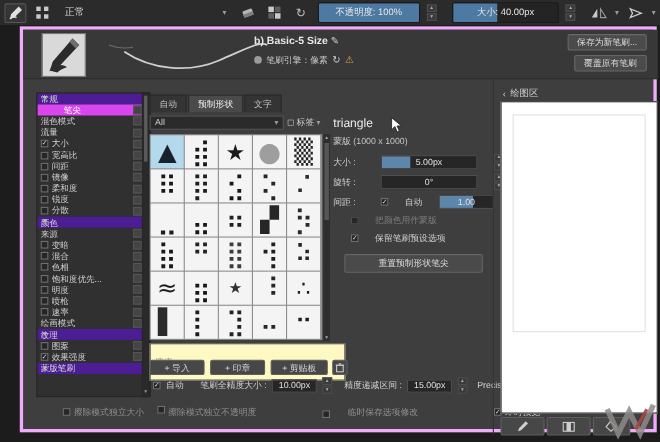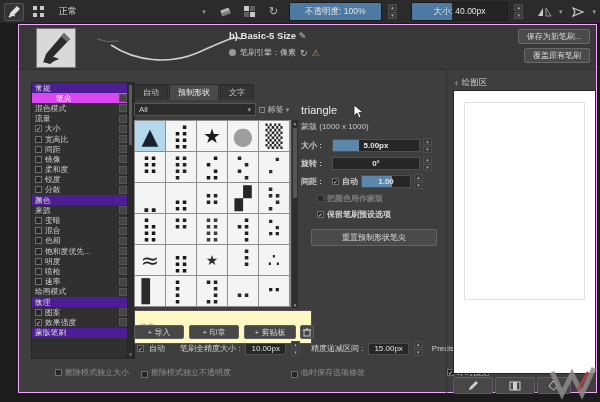--- a/index.html
+++ b/index.html
@@ -15,21 +15,21 @@
   #blend-combo{width:148px;height:18px;display:flex;align-items:center;justify-content:space-between;
                padding:0 5px;color:#d8d8d8;font-size:9px;}
   .caret{color:#9a9a9a;font-size:7px;}
   .tslider{position:relative;height:17px;background:#242424;border:1px solid #1a1a1a;border-radius:2px;
            overflow:hidden;display:flex;align-items:center;justify-content:center;font-size:8.5px;color:#e6e6e6;}
   .tslider .fill{position:absolute;left:0;top:0;bottom:0;background:#4d7aa3;}
   .tslider span{position:relative;z-index:1;}
   .spin{display:flex;flex-direction:column;justify-content:center;width:9px;height:17px;gap:1px;}
   .spin i{font-style:normal;font-size:5px;line-height:5px;color:#aaa;text-align:center;background:#3a3a3a;border:1px solid #4d4d4d;}
   
-  #dialog{left:18px;top:24px;width:579px;height:369px;background:#3e3e3e;border:1px solid #f0abfc;box-sizing:border-box;}
+  #dialog{left:18px;top:24px;width:579px;height:369px;background:#3e3e3e;border:3px solid #f0abfc;box-sizing:border-box;}
   #preview-bar{left:0;top:0;width:577px;height:44px;background:#383838;border-bottom:1px solid #2e2e2e;}
   #preset-icon{left:17px;top:3px;width:38px;height:38px;background:#d9d9d9;border:1px solid #777;}
   #stroke-area{left:58px;top:2px;width:168px;height:40px;}
   #preset-title{left:210px;top:5px;font-size:9.5px;font-weight:bold;color:#e8e8e8;}
   #engine-row{left:210px;top:22px;display:flex;align-items:center;gap:4px;color:#c9c9c9;font-size:8px;}
   .dot{width:7px;height:7px;border-radius:50%;background:#9a9a9a;display:inline-block;}
   .mini-ic{color:#c9c9c9;font-size:9px;}
   .warn{color:#cf9a3f;font-size:9px;}
   .hbtn{position:absolute;right:6px;height:15px;background:#4b4b4b;border:1px solid #686868;border-radius:2px;
         color:#dcdcdc;font-size:8px;display:flex;align-items:center;justify-content:center;padding:0 7px;box-sizing:border-box;}
@@ -63,21 +63,21 @@
   #grid-scroll .up,#grid-scroll .dn{position:absolute;left:0;width:6px;font-size:5px;color:#aaa;text-align:center;}
   #grid-scroll .up{top:0;} #grid-scroll .dn{bottom:0;}
   #grid-scroll .thumb{position:absolute;left:1px;top:8px;width:4px;height:70px;background:#565656;}
   #tip-search{left:115px;top:285px;width:178px;height:12px;background:#fef9c3;border:1px solid #505050;
               box-sizing:border-box;display:flex;align-items:center;padding:16px 4px;color:#8a8a8a;}
   .gbtn{position:absolute;top:300px;height:14px;background:#474747;border:1px solid #5e5e5e;border-radius:2px;
         display:flex;align-items:center;justify-content:center;gap:2px;color:#d5d5d5;font-size:8px;box-sizing:border-box;}
   
   #tip-name{left:282px;top:79px;font-size:11px;color:#ececec;}
   #tip-mask{left:282px;top:96px;font-size:8px;color:#c9c9c9;}
-  .srow{position:absolute;left:282px;display:flex;align-items:center;gap:3px;font-size:8px;color:#cfcfcf;font-weight:bold;}
+  .srow{position:absolute;left:282px;display:flex;align-items:center;gap:15px;font-size:8px;color:#cfcfcf;}
   .fslider{position:relative;height:13px;background:#262626;border:1px solid #4e4e4e;box-sizing:border-box;
            display:flex;align-items:center;justify-content:center;font-size:8px;color:#e4e4e4;overflow:hidden;}
   .fslider .fill{position:absolute;left:0;top:0;bottom:0;background:#5d86ab;}
   .fslider span{position:relative;}
   .dim{color:#7d7d7d;}
   #reset-tip-btn{left:292px;top:204px;width:124px;height:15px;background:#4a4a4a;border:1px solid #646464;
                  border-radius:2px;color:#dadada;font-size:8px;display:flex;align-items:center;justify-content:center;}
   
   #precision-row{left:118px;top:315px;display:flex;align-items:center;gap:5px;font-size:8px;color:#cfcfcf;}
   .numbox{height:12px;background:#262626;border:1px solid #4e4e4e;display:flex;align-items:center;
@@ -453,25 +453,25 @@
           <i>▾</i>
         </div>
       <span style="margin-left:4px;">Precision:5</span>
     </div>
 
     <div id="footer-checks" class="abs">
       <span style="display:flex;align-items:center;gap:3px;">
         <span class="cb"></span>
         <span>擦除模式独立大小</span>
       </span>
-      <span style="display:flex;align-items:flex-end;gap:3px;">
+      <span style="display:flex;align-items:flex-start;gap:3px;">
         <span class="cb"></span>
         <span>擦除模式独立不透明度</span>
       </span>
-      <span style="display:flex;align-items:flex-end;gap:3px;padding-left:48px;">
+      <span style="display:flex;align-items:flex-end;gap:16px;padding-left:48px;">
         <span class="cb"></span>
         <span>临时保存选项修改</span>
       </span>
     </div>
     <div id="instant-prev" class="abs">
       <span class="cb">✓</span>
       <span>即时预览</span>
     </div>
 
     <div id="scratch-col" class="abs"></div>

